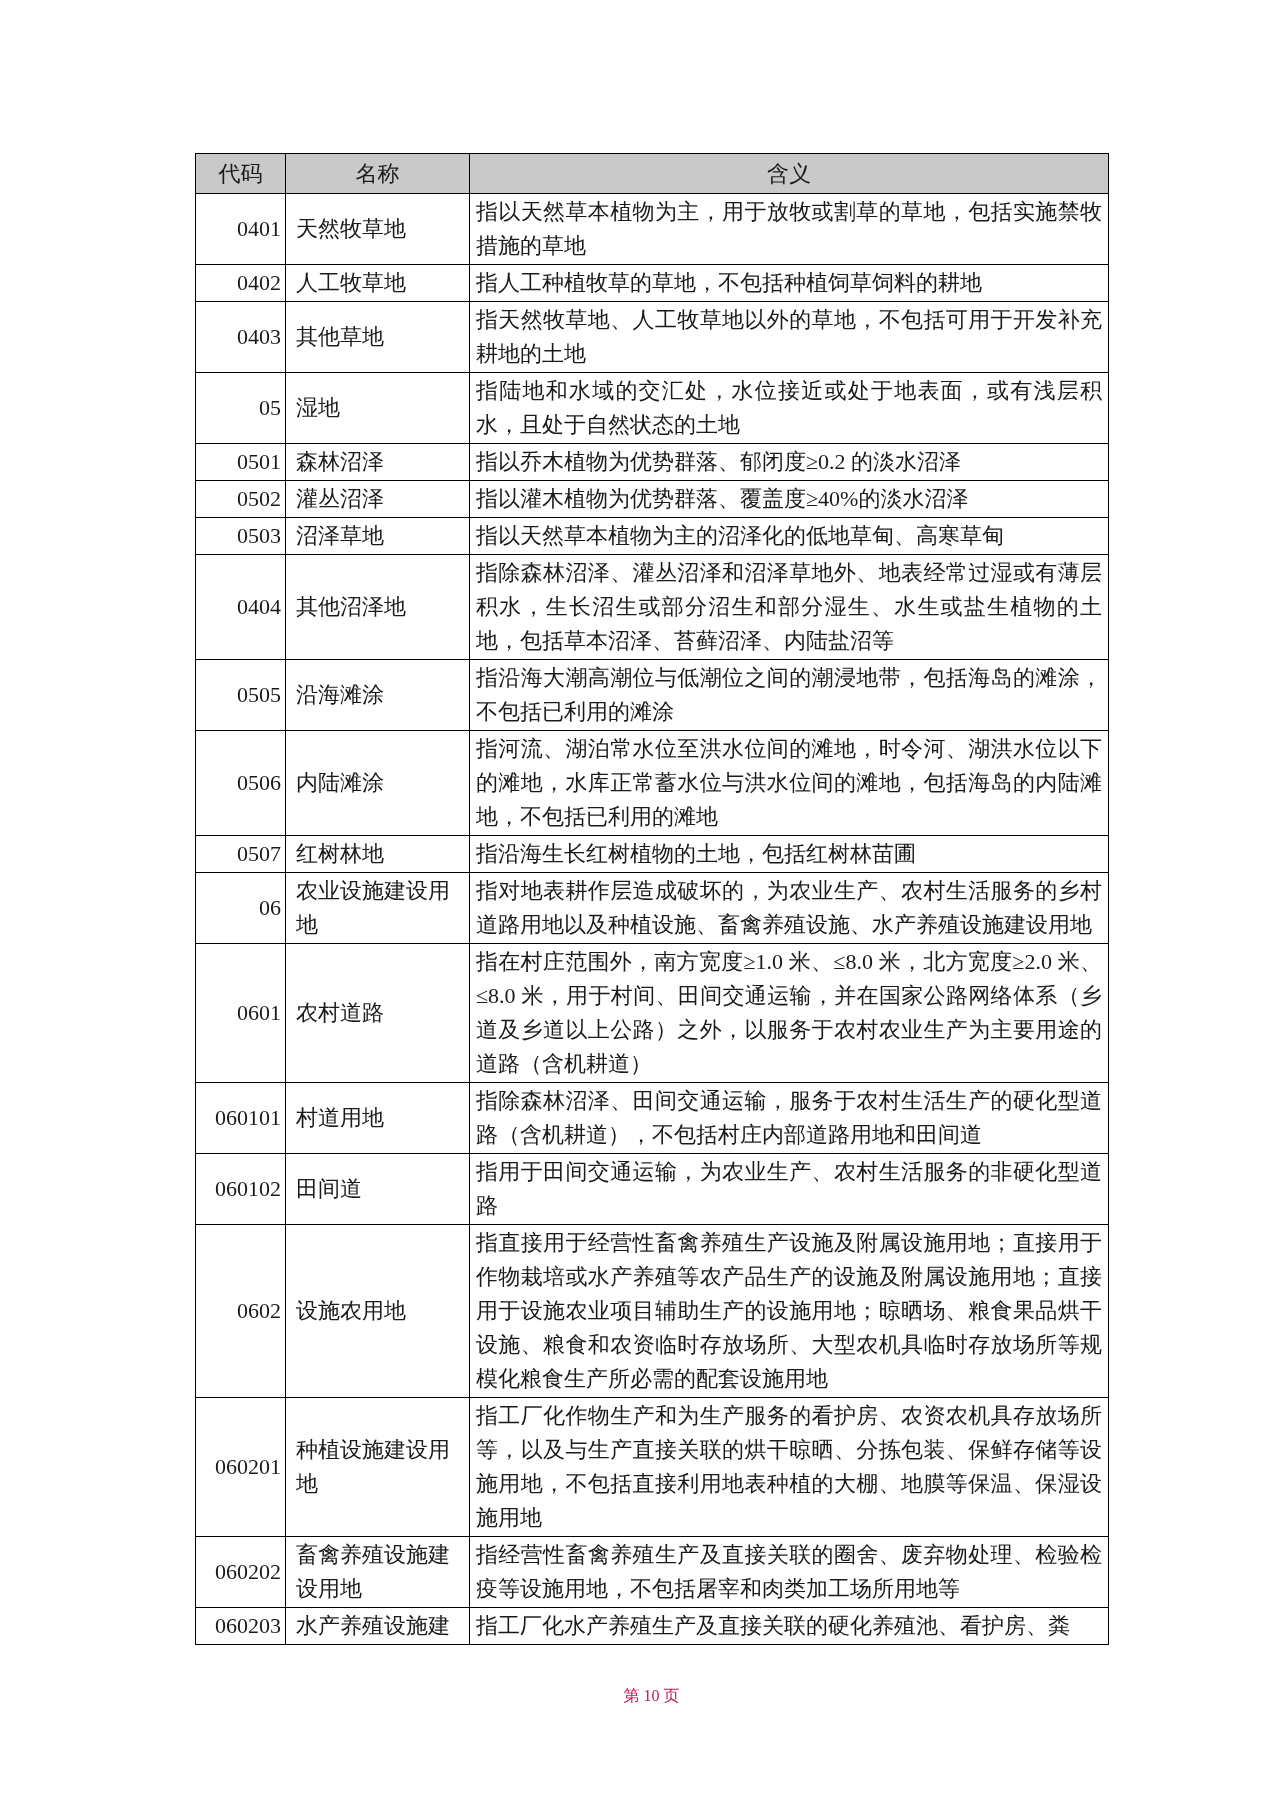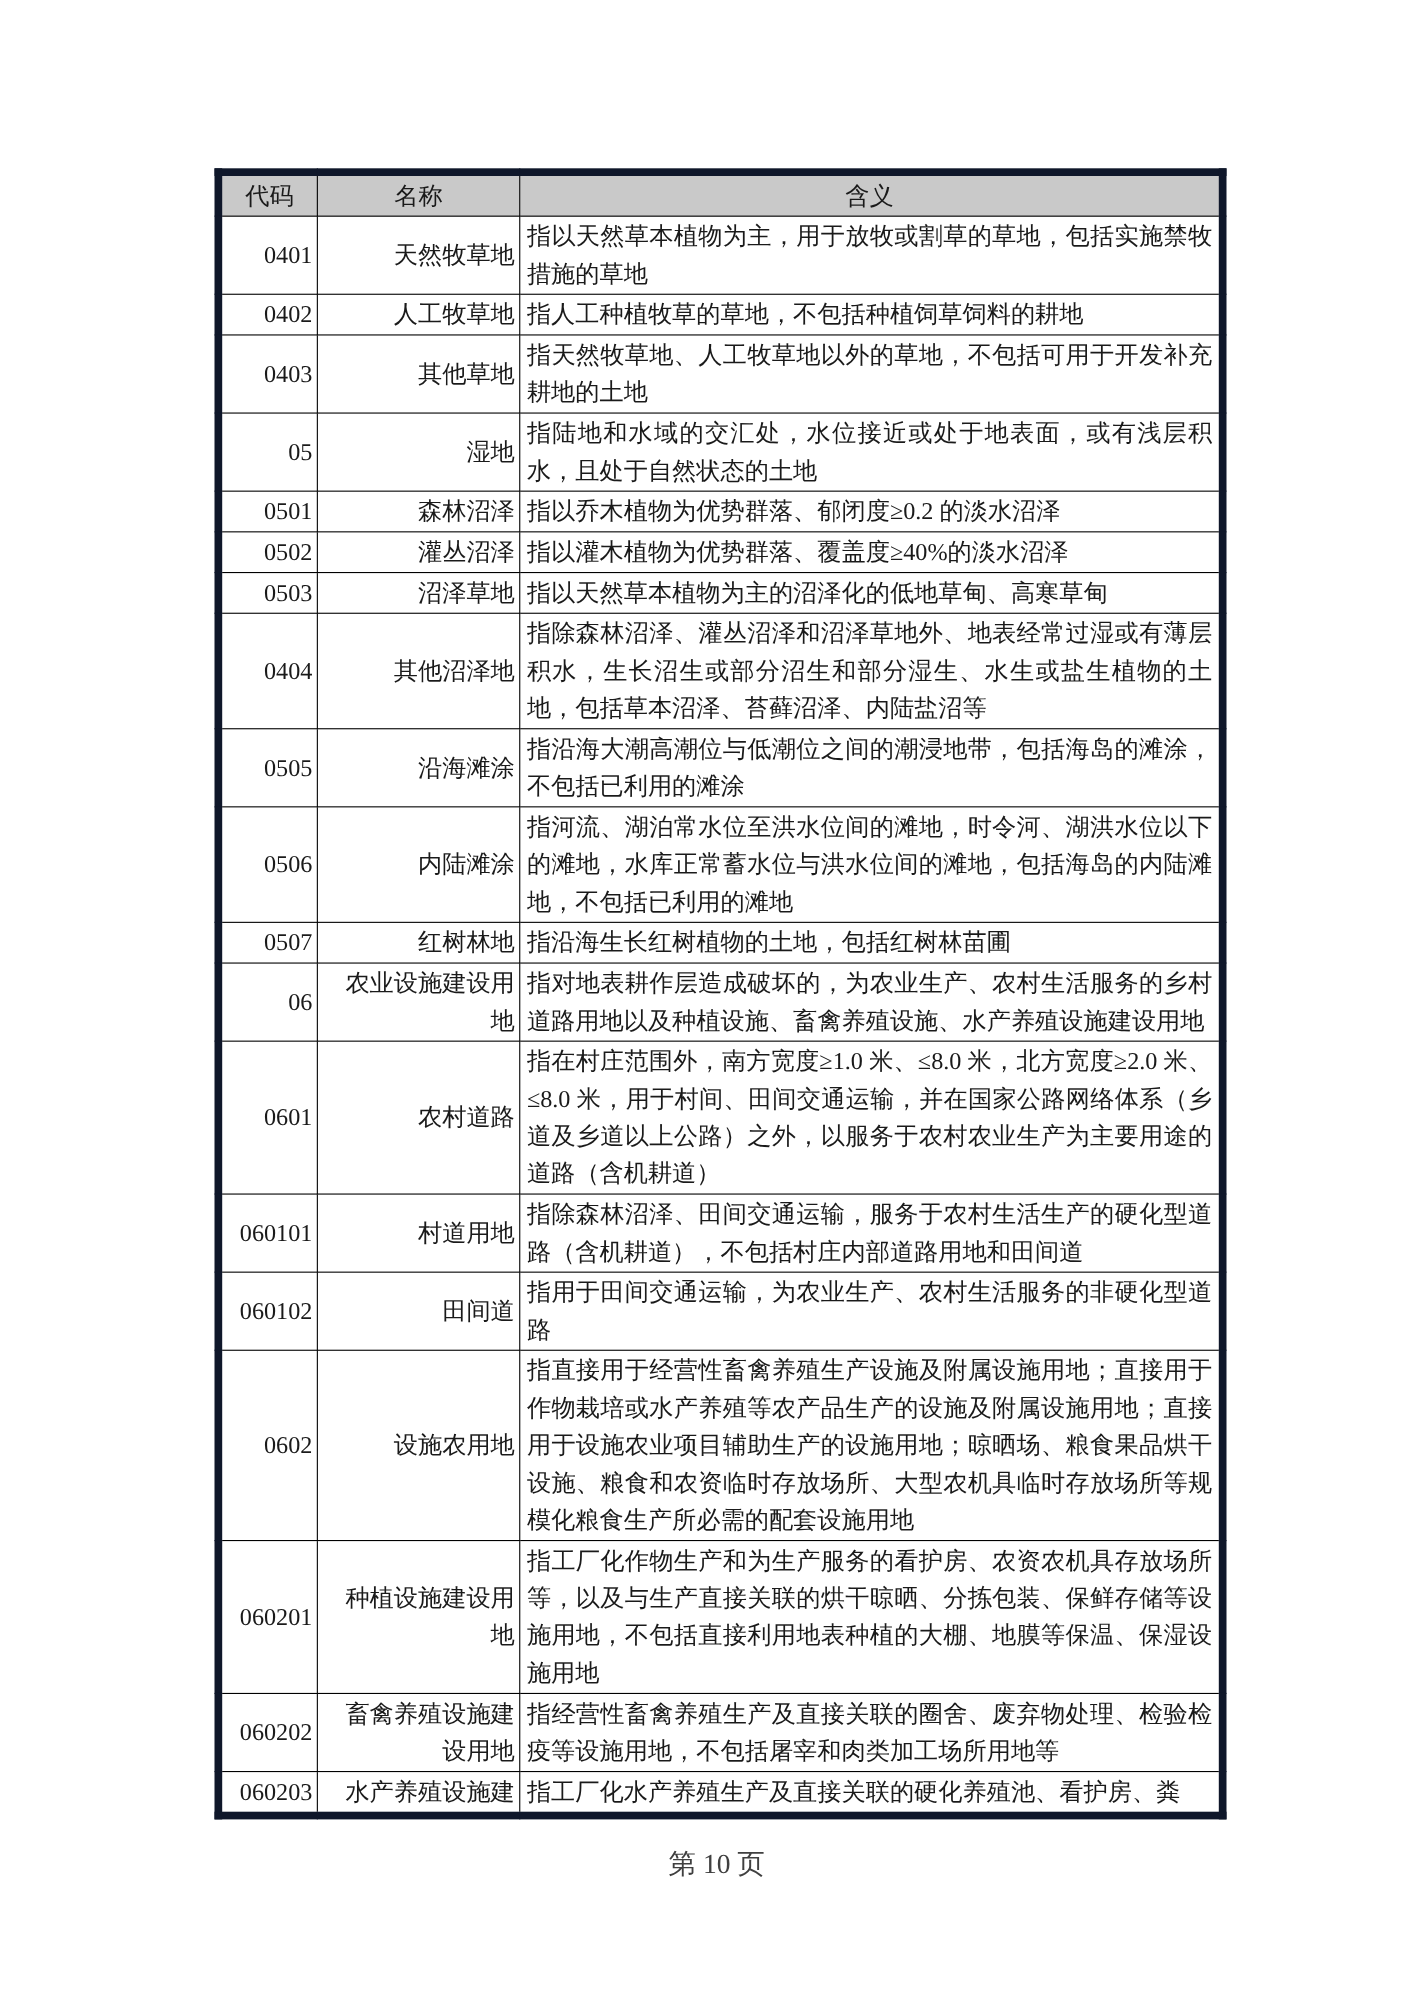--- a/index.html
+++ b/index.html
@@ -12,21 +12,21 @@
     color: #1a1a1a;
     overflow: hidden;
   }
   table.land-table {
     position: absolute;
     left: 195px;
     top: 153px;
     width: 913px;
     border-collapse: collapse;
     table-layout: fixed;
-    border: 7px solid #0f172a;
+    border: 1px solid #0f172a;
     padding-left: 32px;
   }
   table.land-table th,
   table.land-table td {
     border: 1px solid #000000;
     box-sizing: border-box;
     font-size: 22px;
     line-height: 34px;
     vertical-align: middle;
     word-break: break-all;
@@ -36,42 +36,42 @@
     font-weight: normal;
     text-align: center;
     height: 40px;
     padding: 0 4px;
   }
   td.code {
     text-align: right;
     padding: 1px 4px 1px 12px;
   }
   td.name {
-    text-align: right;
+    text-align: left;
     padding: 1px 4px 1px 10px;
   }
   td.meaning {
     text-align: justify;
     text-justify: inter-ideograph;
     padding: 1px 6px;
     margin-left: 16px;
   }
   tr.bold td.code,
   tr.bold td.name {
     font-weight: normal;
   }
   .footer {
     position: absolute;
     left: 195px;
     top: 1684px;
     width: 913px;
     text-align: center;
-    font-size: 25px;
+    font-size: 16px;
     line-height: 24px;
-    color: #404040;
+    color: #be185d;
   }
 </style>
 </head>
 <body>
 
 <div class="page">
 
   <table class="land-table">
     <colgroup>
       <col style="width:90px">

